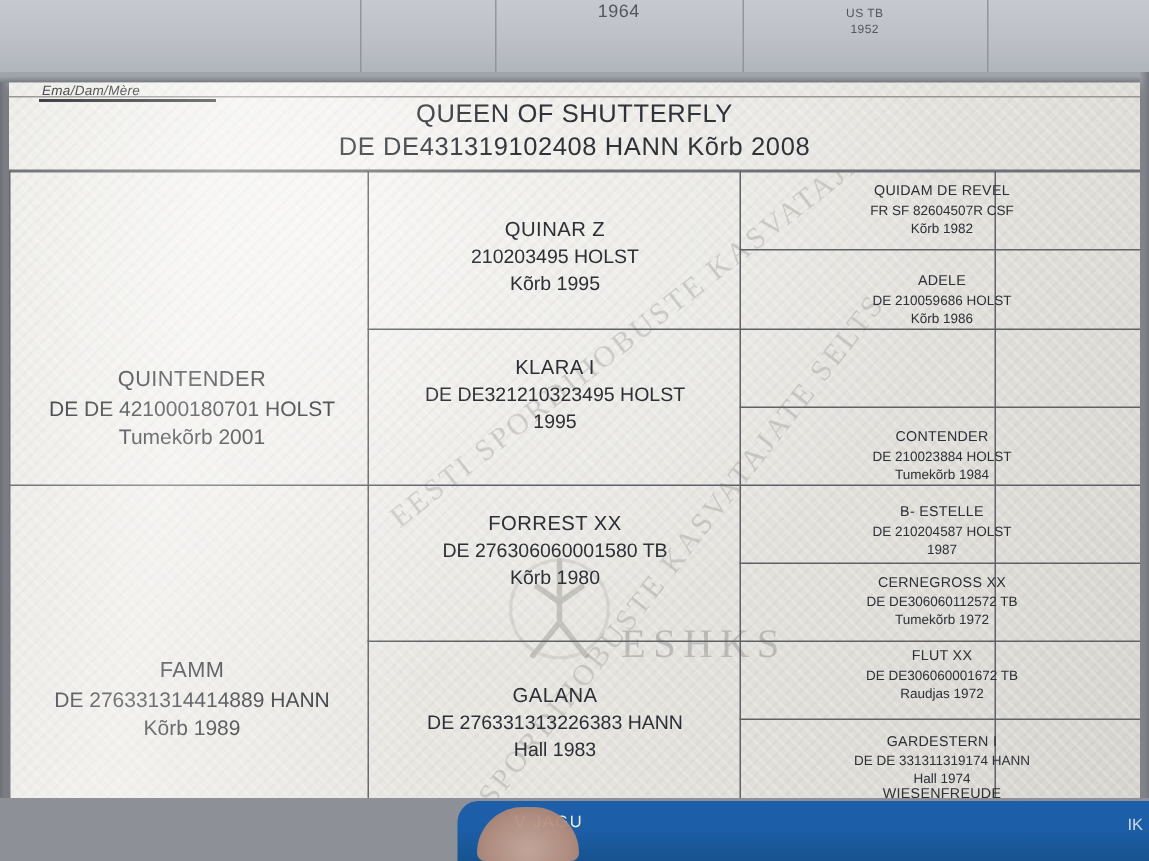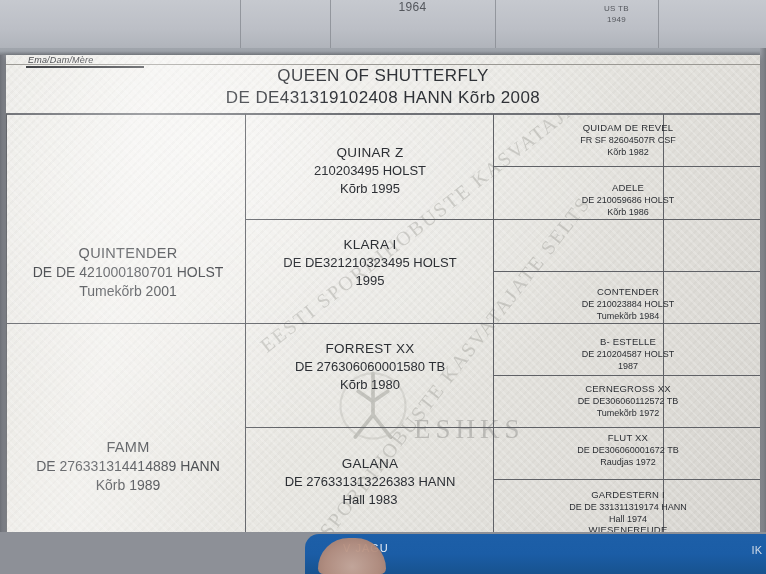--- a/index.html
+++ b/index.html
@@ -39,21 +39,21 @@
     background: #8b8e95;
     opacity: .85;
   }
   .top-cell {
     position: absolute;
     color: #54575d;
     text-align: center;
     font-size: 12px;
     letter-spacing: .3px;
   }
-  .top-cell.small { font-size: 8px; line-height: 10px; margin-left: 40px; }
+  .top-cell.small { font-size: 8px; line-height: 10px; }
 
   
   .paper {
     position: absolute;
     left: 6px; top: 55px;
     width: 754px; height: 495px;
     background:
       radial-gradient(ellipse at 28% 18%, rgba(255,255,255,0.55) 0%, rgba(255,255,255,0) 55%),
       linear-gradient(115deg, #e8e7e2 0%, #eceae5 25%, #e6e5e0 55%, #dedcd7 80%, #d6d4cf 100%);
     box-shadow: 0 2px 6px rgba(0,0,0,0.35);
@@ -242,21 +242,21 @@
 <div id="page">
 
   <div class="top-band">
     <div class="top-sheet"></div>
     <div class="top-vline" style="left:240px"></div>
     <div class="top-vline" style="left:330px"></div>
     <div class="top-vline" style="left:495px"></div>
     <div class="top-vline" style="left:658px"></div>
     <div class="top-cell" style="left:330px; top:0px; width:165px">1964</div>
     <div class="top-cell small" style="left:495px; top:4px; width:163px">US TB</div>
-    <div class="top-cell small" style="left:495px; top:15px; width:163px">1949</div>
+    <div class="top-cell small" style="left:495px; top:15px; width:163px">1952</div>
     <div class="edge-shadow"></div>
   </div>
 
   <div class="left-edge-dark"></div>
   <div class="right-edge-dark"></div>
 
   <div class="paper">
     <div class="hdr-rule"></div>
     <div class="hdr-label">Ema/Dam/Mère</div>
     <div class="hdr-label-underline"></div>

